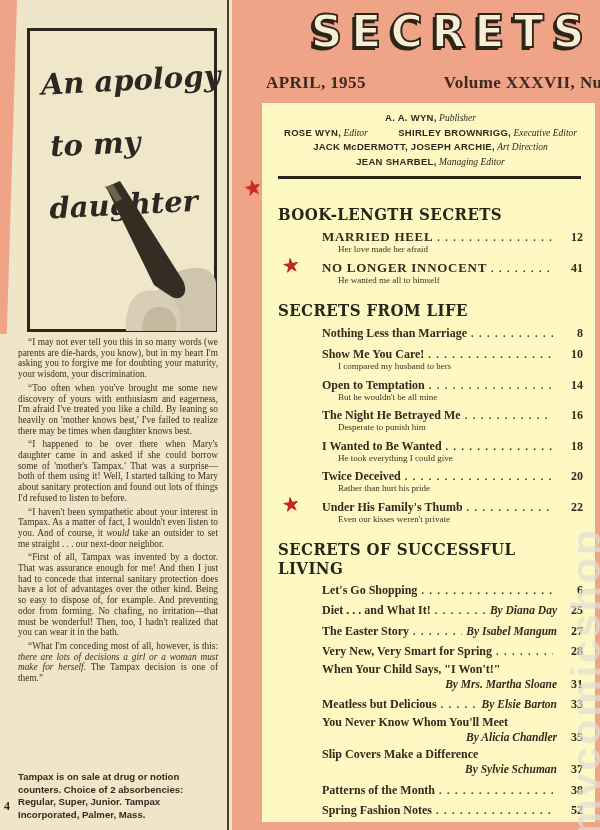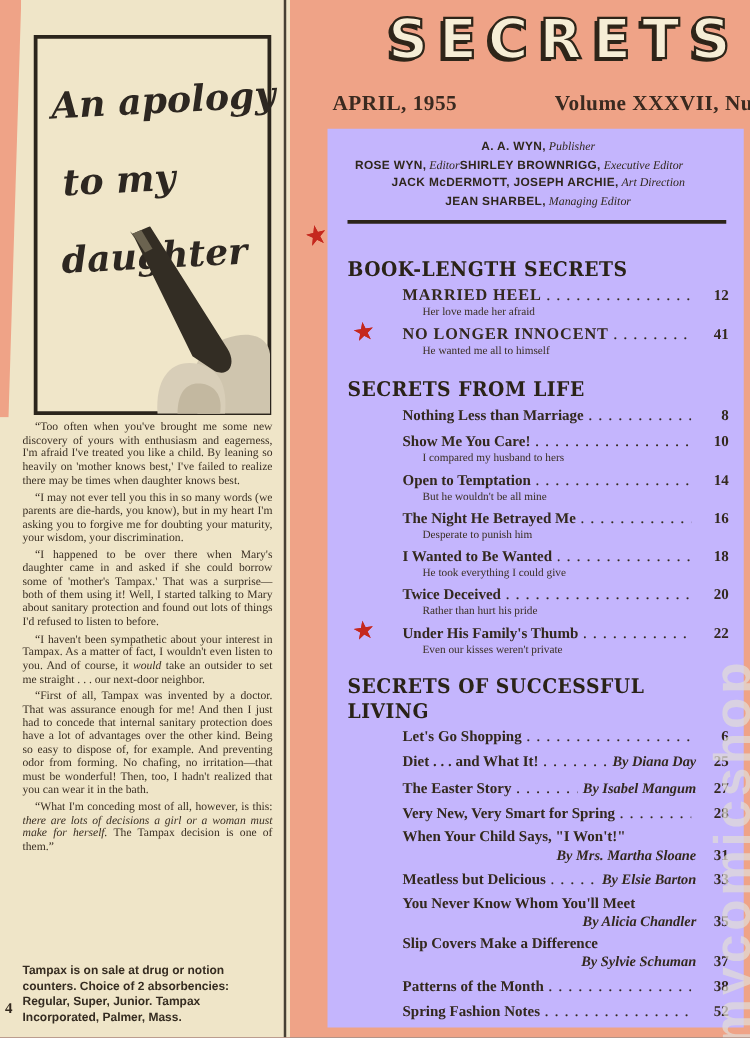--- a/index.html
+++ b/index.html
@@ -25,26 +25,26 @@
              font-family:"Liberation Sans", sans-serif;font-weight:700;
              font-size:9.6px;line-height:12.5px;color:#352c21;}
   .folio{position:absolute;left:4px;bottom:16px;font-weight:700;font-size:12px;color:#33291e;}
   
   .content{position:absolute;left:232px;top:0;width:440px;height:830px;}
   .mag-title{margin:6px 0 0 0;text-align:center;
              font-family:"DejaVu Sans", sans-serif;font-weight:800;font-size:44px;letter-spacing:9px;
              color:#f6eed6;-webkit-text-stroke:1.8px #2e2519;text-shadow:-3px 3px 0 #2e2519;}
   .issue-line{display:flex;justify-content:space-between;align-items:baseline;
               margin:16px 16px 0 34px;font-weight:700;font-size:17px;color:#3a2a20;letter-spacing:.4px;}
-  .toc-box{position:absolute;left:30px;top:103px;width:333px;height:719px;background:#c4b5fd;
+  .toc-box{position:absolute;left:30px;top:103px;width:333px;height:719px;background:#fef9c3;
            box-sizing:border-box;padding:8px 12px 13px 16px;}
   .staff{text-align:center;font-size:9.5px;line-height:13.5px;color:#2f271d;}
   .staff .nm{font-family:"Liberation Sans", sans-serif;font-weight:700;letter-spacing:.3px;}
   .staff .rl{font-style:italic;}
-  .staff-line2{display:flex;justify-content:flex-start;padding:0 6px;}
+  .staff-line2{display:flex;justify-content:space-between;padding:0 6px;}
   .thick-rule{border:none;border-top:3px solid #2b241a;margin:7px 2px 0 0;}
   
   .toc-section{margin-top:17px;position:relative;}
   .toc-section:first-child{margin-top:27px;}
   .sec-title{position:relative;font-family:"DejaVu Serif", serif;font-weight:800;font-size:15px;
              letter-spacing:.4px;color:#2a2318;transform:scale(1,1.08);transform-origin:left;}
   .toc-item{position:relative;margin-left:44px;margin-top:3px;}
   .row{display:flex;align-items:baseline;}
   .row .t{font-weight:700;font-size:12px;white-space:nowrap;color:#33291e;}
   .book .toc-item .t{font-size:13px;letter-spacing:.7px;}
@@ -83,22 +83,22 @@
         <path d="M62 150 C52 118 62 98 84 90 C104 83 118 88 120 102 L120 150 Z" fill="#cfc5ae"></path>
         <path d="M30 150 C28 120 42 106 62 110 C80 114 86 128 84 150 Z" fill="#d8ceb8"></path>
         <path d="M46 150 C46 132 54 124 66 126 C78 128 82 138 80 150 Z" fill="#c3b8a0"></path>
         <path d="M10 6 L24 0 L86 98 C93 109 88 121 76 116 L58 104 Z" fill="#332d24"></path>
         <path d="M10 6 L17 3 L26 18 L20 21 Z" fill="#6b6350"></path>
         <path d="M8 4 L12 10 L10 6 Z" fill="#2b251c"></path>
       </svg>
     </div>
 
     <div class="ad-body">
+        <p class="ad-p"><span>“I may not ever tell you this in so many words (we parents are die-hards, you know), but in my heart I'm asking you to forgive me for doubting your maturity, your wisdom, your discrimination.</span></p>
         <p class="ad-p"><span>“Too often when you've brought me some new discovery of yours with enthusiasm and eagerness, I'm afraid I've treated you like a child. By leaning so heavily on 'mother knows best,' I've failed to realize there may be times when daughter knows best.</span></p>
-        <p class="ad-p"><span>“I may not ever tell you this in so many words (we parents are die-hards, you know), but in my heart I'm asking you to forgive me for doubting your maturity, your wisdom, your discrimination.</span></p>
         <p class="ad-p"><span>“I happened to be over there when Mary's daughter came in and asked if she could borrow some of 'mother's Tampax.' That was a surprise—both of them using it! Well, I started talking to Mary about sanitary protection and found out lots of things I'd refused to listen to before.</span></p>
         <p class="ad-p"><span>“I haven't been sympathetic about your interest in Tampax. As a matter of fact, I wouldn't even listen to you. And of course, it </span><span class="it">would</span><span> take an outsider to set me straight . . . our next-door neighbor.</span></p>
         <p class="ad-p"><span>“First of all, Tampax was invented by a doctor. That was assurance enough for me! And then I just had to concede that internal sanitary protection does have a lot of advantages over the other kind. Being so easy to dispose of, for example. And preventing odor from forming. No chafing, no irritation—that must be wonderful! Then, too, I hadn't realized that you can wear it in the bath.</span></p>
         <p class="ad-p"><span>“What I'm conceding most of all, however, is this: </span><span class="it">there are lots of decisions a girl or a woman must make for herself.</span><span> The Tampax decision is one of them.”</span></p>
       </div>
 
     <div class="ad-footer">Tampax is on sale at drug or notion counters. Choice of 2 absorbencies: Regular, Super, Junior. Tampax Incorporated, Palmer, Mass.</div>
     <div class="folio">4</div>
     <div class="vrule"></div>
   </aside>

